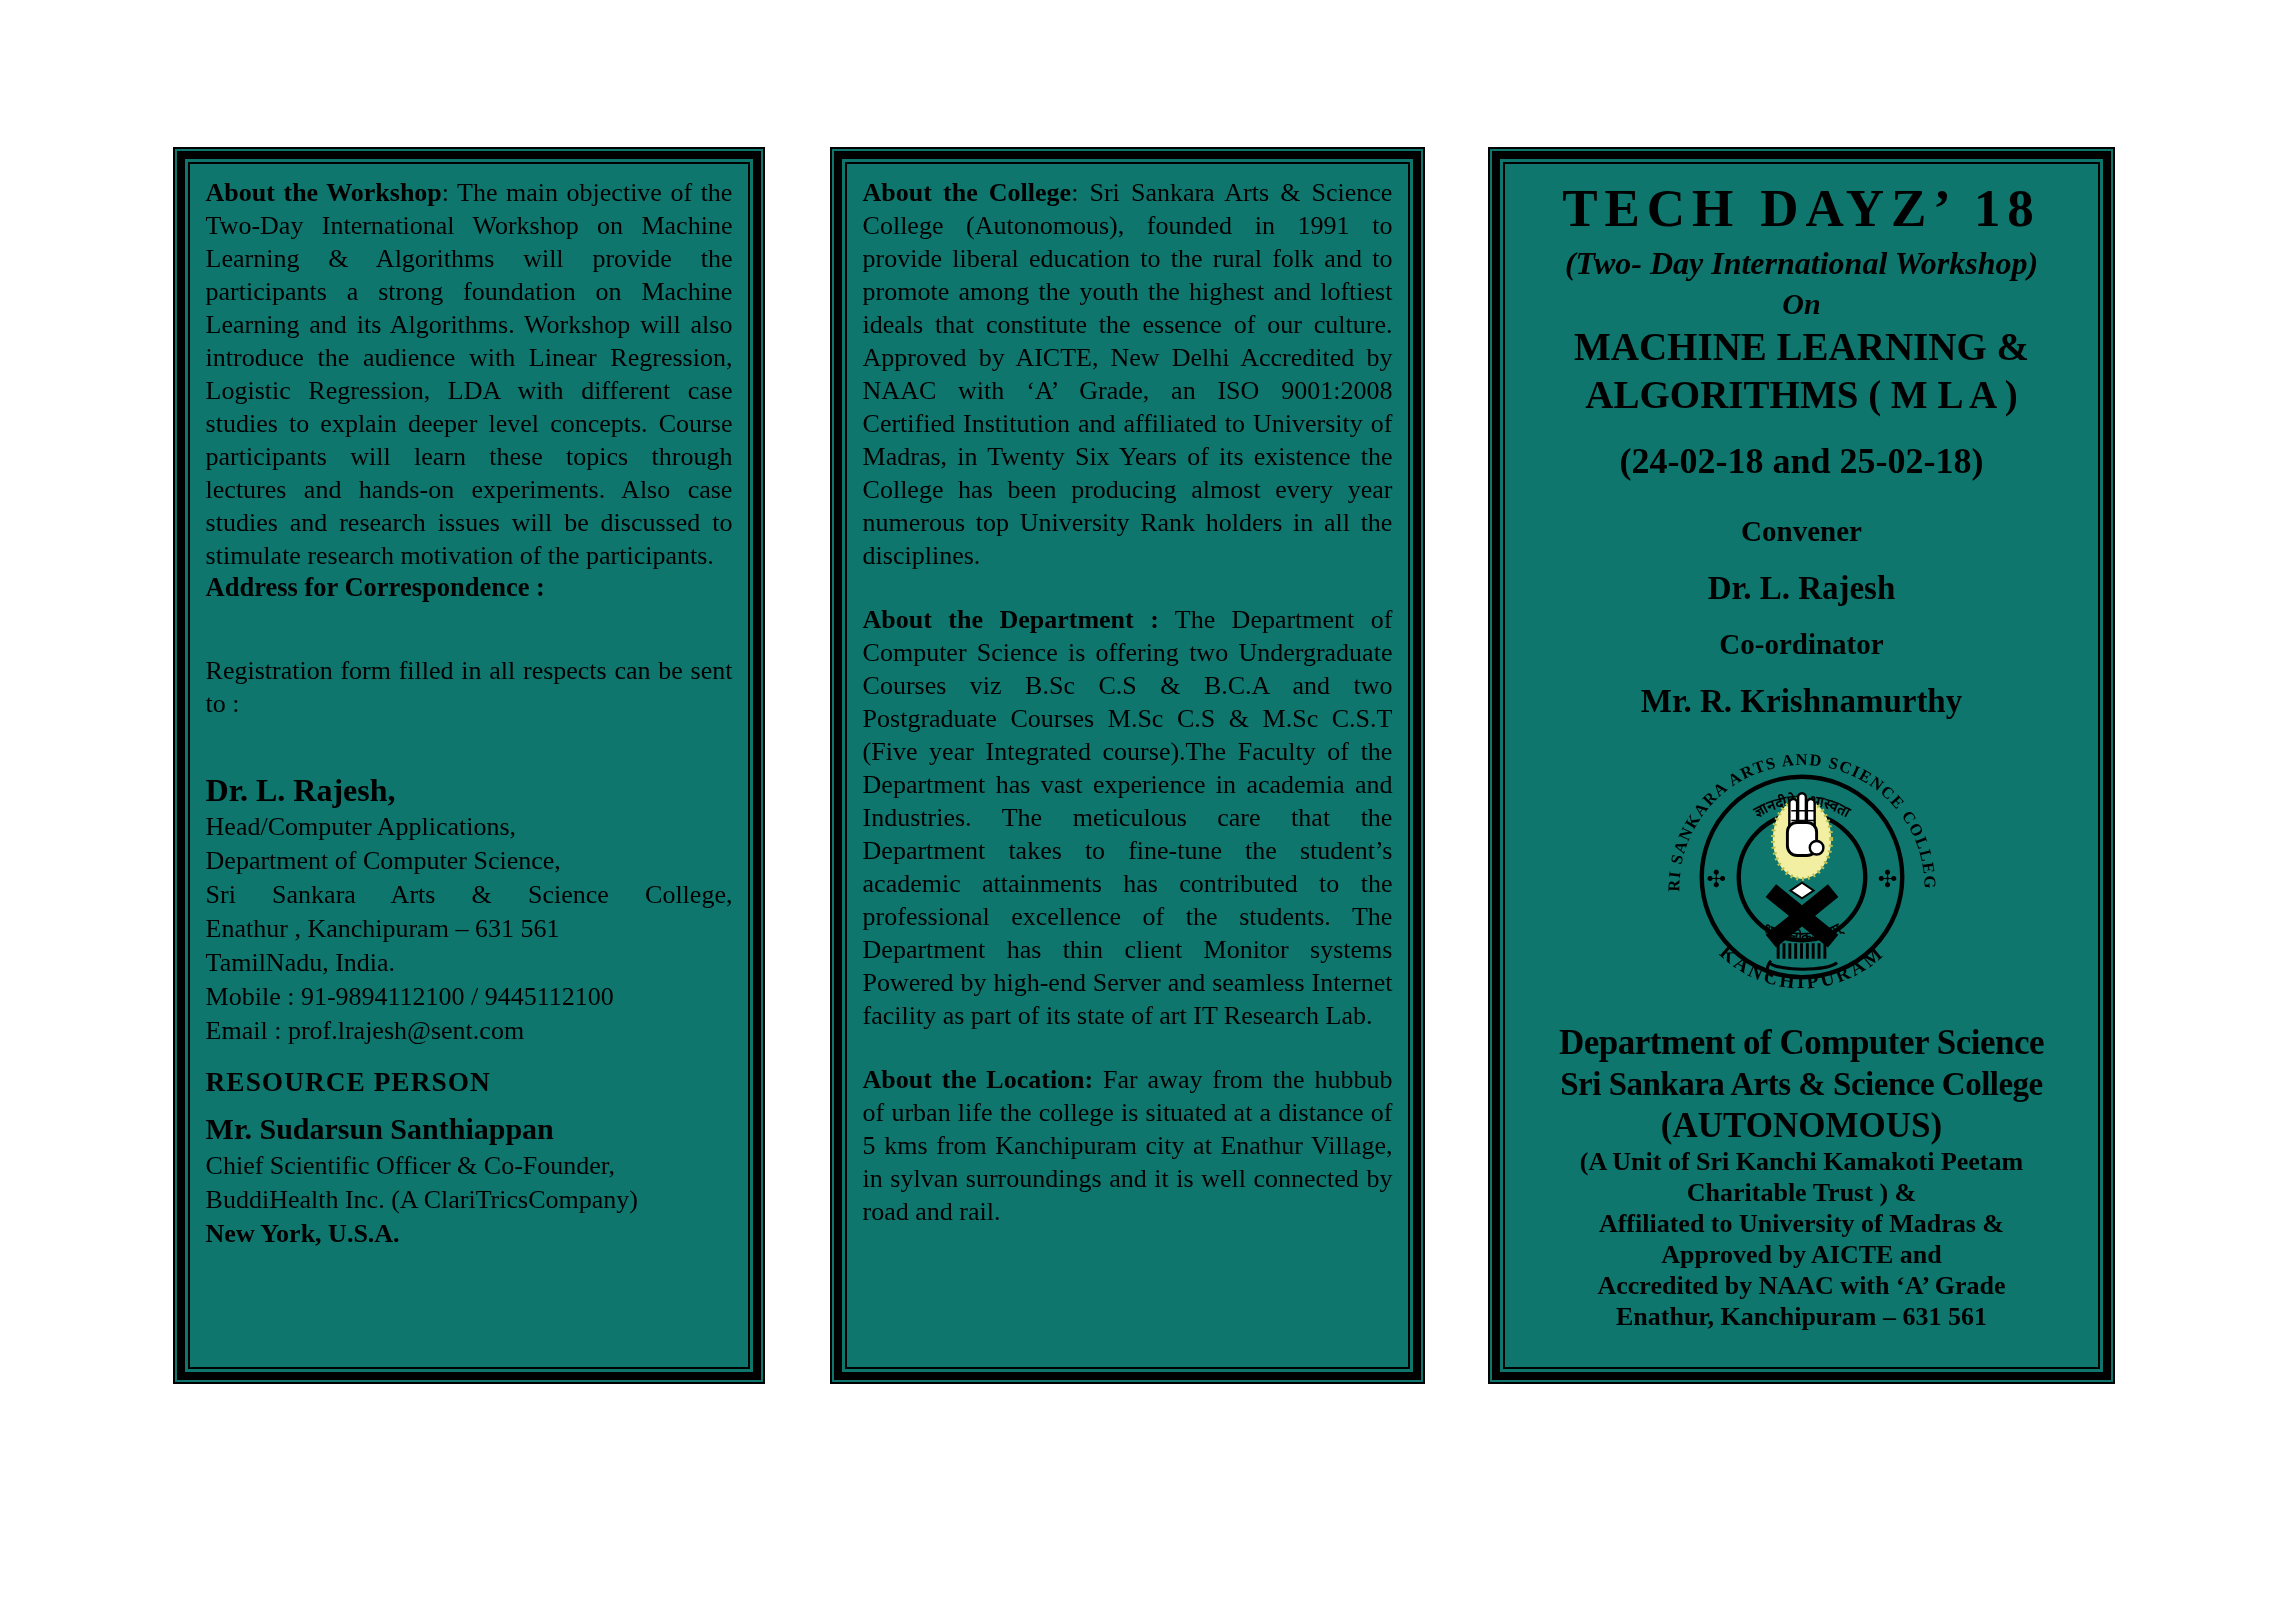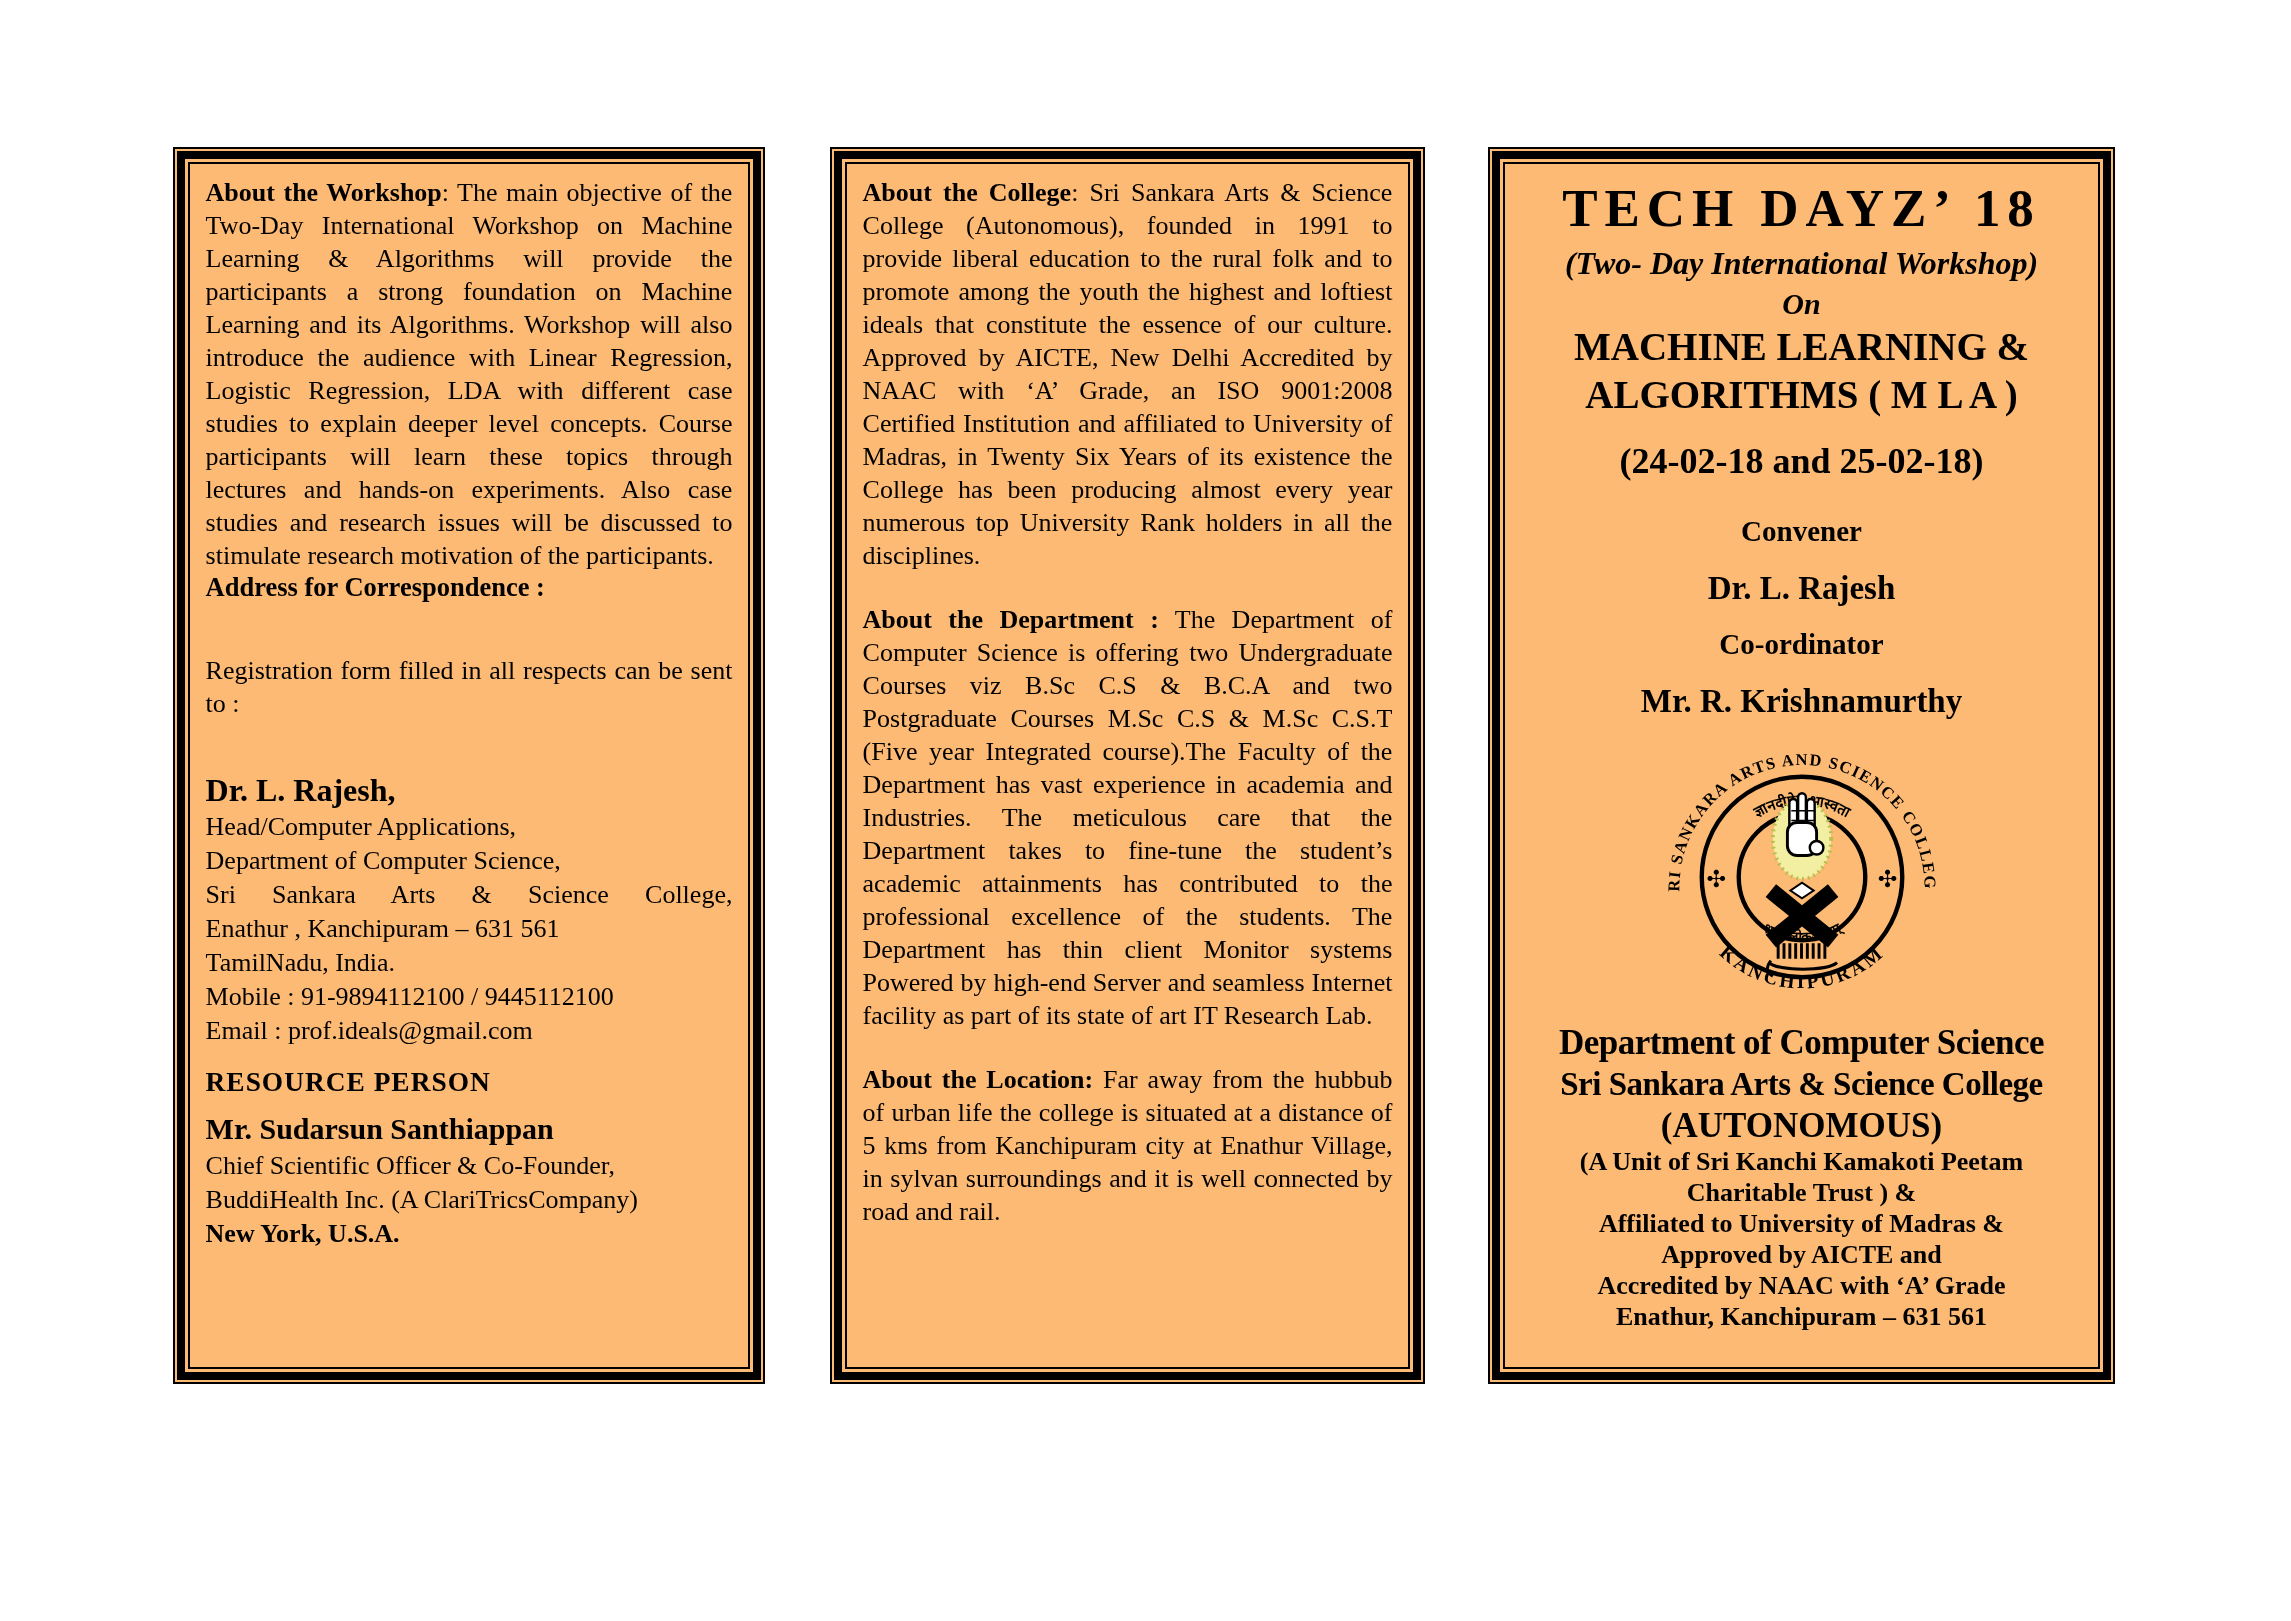--- a/index.html
+++ b/index.html
@@ -1,17 +1,17 @@
 <!DOCTYPE html>
 <html><head>
 <meta charset="utf-8">
 <style>
   html,body{margin:0;padding:0;background:#ffffff;}
   body{width:2292px;height:1621px;position:relative;font-family:"Liberation Serif",serif;color:#000;}
-  .panel{position:absolute;top:147px;height:1237px;box-sizing:border-box;border:2.9px solid #000;padding:2px;background:#fdba74;}
+  .panel{position:absolute;top:147px;height:1237px;box-sizing:border-box;border:2.9px solid #000;padding:2px;background:#0f766e;}
   .panel-mid{border:8.8px solid #000;padding:2.9px;height:100%;box-sizing:border-box;}
   .panel-inner{border:2.9px solid #000;height:100%;box-sizing:border-box;padding:11.8px 15.7px;overflow:hidden;}
   #panel-left{left:173px;width:592px;}
   #panel-middle{left:830px;width:595px;}
   #panel-right{left:1488px;width:627px;}
   .jt{text-align:justify;}
   .para{font-size:26px;line-height:33px;margin:0;}
   .bold{font-weight:bold;}
   .gap-m{margin-top:31px;}
   .gap-l{margin-top:51px;}
@@ -46,21 +46,21 @@
     <p class="addr-heading gap-m">Address for Correspondence :</p>
     <p class="para jt gap-l">Registration form filled in all respects can be sent to :</p>
     <div class="gap-l">
       <div class="contact-name">Dr. L. Rajesh,</div>
       <div class="contact-line">Head/Computer Applications,</div>
       <div class="contact-line">Department of Computer Science,</div>
       <div class="contact-line jl">Sri Sankara Arts &amp; Science College,</div>
       <div class="contact-line">Enathur , Kanchipuram – 631 561</div>
       <div class="contact-line">TamilNadu, India.</div>
       <div class="contact-line">Mobile : 91-9894112100 / 9445112100</div>
-      <div class="contact-line">Email : prof.ideals@gmail.com</div>
+      <div class="contact-line">Email : prof.lrajesh@sent.com</div>
     </div>
     <div class="resource-heading">RESOURCE PERSON</div>
     <div class="resource-name">Mr. Sudarsun Santhiappan</div>
     <div class="contact-line">Chief Scientific Officer &amp; Co-Founder,</div>
     <div class="contact-line">BuddiHealth Inc. (A ClariTricsCompany)</div>
     <div class="contact-line bold">New York, U.S.A.</div>
   </div>
  </div>
 </div>
 

